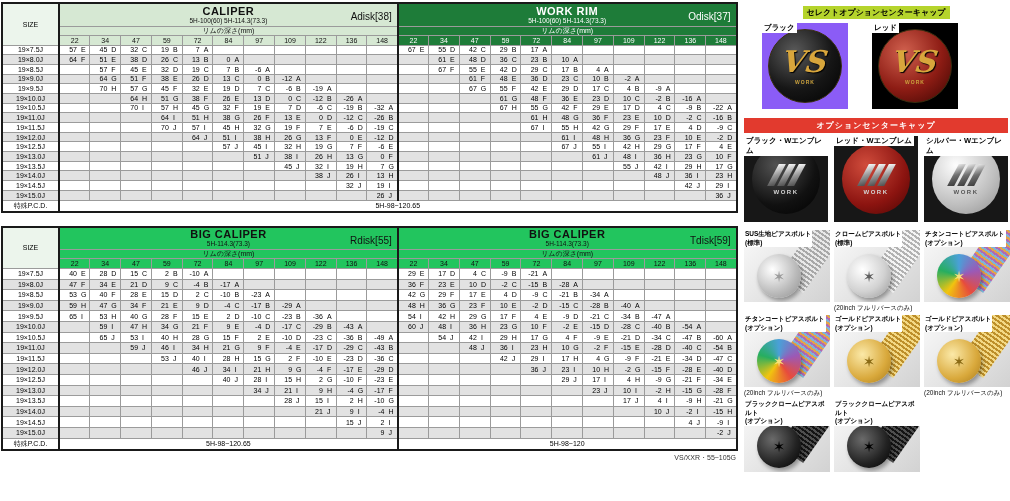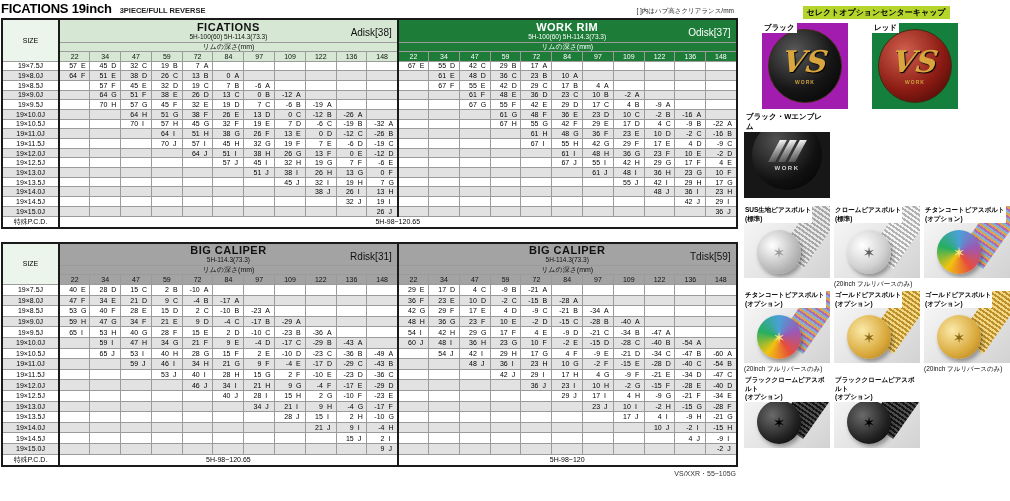--- a/index.html
+++ b/index.html
@@ -12,41 +12,41 @@
 .note{position:absolute;right:3px;bottom:1px;font-size:6.5px;color:#222}
 table.spec{border-collapse:collapse;table-layout:fixed;width:735px;border:2px solid #1a1a1a;margin-top:1px}
 .spec th,.spec td{border:1px solid #9b9b9b;font-weight:normal;overflow:hidden;white-space:nowrap;font-size:7px}
 .sizehead{background:#ecf5ec;font-weight:bold;font-size:9px;text-align:center;border-right:2px solid #1a1a1a !important}
 .ttl{position:relative;height:23px;border-left:2px solid #1a1a1a !important}
 .ttl .tname{font-size:11px;font-weight:bold;line-height:12px;text-align:center;letter-spacing:.5px}
 .ttl .tpcd{font-size:6.5px;text-align:center;line-height:8px}
 .ttl .tdisk{position:absolute;right:5px;top:7px;font-size:10px}
 .light{background:#d6e8d3;color:#111}
 .dark{background:#1e7c39;color:#fff}
-.mid{background:#a3a3a3;color:#111}
+.mid{background:#22c55e;color:#111}
 .rim{height:9px;font-size:6.5px;text-align:center;line-height:8px}
 .col{height:10px;font-size:7px;text-align:center}
 .c0{border-left:2px solid #1a1a1a !important}
 tr.odd{background:#fff}
 tr.even{background:#e2e2e2}
 .g0 tr.odd,.g0 tr.even{height:9.7px}
 .g1 tr.odd,.g1 tr.even{height:10.6px}
 .rl{font-size:7px;text-align:center;border-right:2px solid #1a1a1a !important;font-weight:normal}
 td.dc{padding:0 2px 0 0;text-align:left}
 td.dc .v{display:inline-block;width:17px;text-align:right}
 td.dc .l{display:inline-block;margin-left:4px}
 tr.sp{background:#fff;height:11px}
 .spv{text-align:center;font-size:7px}
 .grp2{margin-top:13px}
 .footer{width:735px;text-align:right;font-size:7px;color:#333;margin-top:2px}
 .sidebar{width:273px;padding:3px 2px 0 7px}
 .limehead{margin:3px auto 4px;width:fit-content;background:#b5d42c;color:#000;font-size:8px;font-weight:bold;padding:1px 4px}
 .caps-row{display:flex;margin-left:18px;gap:24px}
-.cap-tile{position:relative;width:86px;height:86px;background:#a21caf}
-.cap-tile.redbg{background:#15803d}
+.cap-tile{position:relative;width:86px;height:86px;background:#8b5cf6}
+.cap-tile.redbg{background:#000000}
 .cap-label{position:absolute;top:0;left:0;background:#fff;color:#000;font-size:7.5px;font-weight:bold;padding:0 2px;line-height:10px;z-index:2}
 .vs-circle{position:absolute;inset:6px;border-radius:50%;display:flex;flex-direction:column;align-items:center;justify-content:center;border:1px solid #3a2e10}
 .vs-circle.blackc{background:radial-gradient(circle at 35% 30%,#5a5a5a,#161616 55%,#000)}
 .vs-circle.redc{background:radial-gradient(circle at 35% 30%,#d0604e,#8d1c14 55%,#3a0502)}
 .vs-logo{font-family:"DejaVu Serif",serif;font-style:italic;font-weight:bold;font-size:30px;line-height:30px;color:#d8a63c;transform:skewX(-8deg);text-shadow:1px 1px 1px #000}
 .vs-brand{font-size:5px;color:#caa13c;letter-spacing:1px;margin-top:2px;font-weight:bold}
 .redbanner{margin-top:9px;background:#e23a2e;color:#fff;font-size:8px;font-weight:bold;text-align:center;padding:2px 0;letter-spacing:1px}
 .caps3{display:flex;gap:6px;margin-top:3px}
 .wcap-tile{position:relative;width:86px;height:86px;background:#171717}
 .w-circle{position:absolute;inset:8px;border-radius:50%;display:flex;flex-direction:column;align-items:center;justify-content:center}
@@ -79,25 +79,20 @@
 .blackchrome .bolt-head{background:radial-gradient(circle at 35% 35%,#6a6a6a,#222 60%,#000)}
 .blackchrome .bolt-shaft{background:repeating-linear-gradient(0deg,#4f4f4f 0 2px,#141414 2px 4px)}
 .blackchrome .bolt-star{color:#020202}
 .bolt-caption{font-size:6.5px;line-height:9px;height:9px;margin-top:1px;color:#111}
 </style>
 </head>
 <body>
 
 <div class="page">
   <div class="left">
-    <div class="titlebar">
-      <span class="title">FICATIONS 19inch</span>
-      <span class="subtitle">3PIECE/FULL REVERSE</span>
-      <span class="note">[ ]内はハブ高さクリアランス/mm</span>
-    </div>
     <div class="grp g0">
         <table class="spec">
           <colgroup>
             <col style="width:57px">
             <col style="width:30.8px">
             <col style="width:30.8px">
             <col style="width:30.8px">
             <col style="width:30.8px">
             <col style="width:30.8px">
             <col style="width:30.8px">
@@ -115,21 +110,21 @@
             <col style="width:30.8px">
             <col style="width:30.8px">
             <col style="width:30.8px">
             <col style="width:30.8px">
             <col style="width:30.8px">
           </colgroup>
           <tbody>
             <tr>
               <th class="sizehead" rowspan="3">SIZE</th>
               <th class="ttl light" colspan="11">
-                <div class="tname">FICATIONS</div>
+                <div class="tname">CALIPER</div>
                 <div class="tpcd">5H-100(60)  5H-114.3(73.3)</div>
                 <div class="tdisk">Adisk[38]</div>
               </th>
               <th class="ttl dark" colspan="11">
                 <div class="tname">WORK RIM</div>
                 <div class="tpcd">5H-100(60)  5H-114.3(73.3)</div>
                 <div class="tdisk">Odisk[37]</div>
               </th>
             </tr>
             <tr>
@@ -593,21 +588,21 @@
             <col style="width:30.8px">
             <col style="width:30.8px">
             <col style="width:30.8px">
           </colgroup>
           <tbody>
             <tr>
               <th class="sizehead" rowspan="3">SIZE</th>
               <th class="ttl mid" colspan="11">
                 <div class="tname">BIG CALIPER</div>
                 <div class="tpcd">5H-114.3(73.3)</div>
-                <div class="tdisk">Rdisk[31]</div>
+                <div class="tdisk">Rdisk[55]</div>
               </th>
               <th class="ttl mid" colspan="11">
                 <div class="tname">BIG CALIPER</div>
                 <div class="tpcd">5H-114.3(73.3)</div>
                 <div class="tdisk">Tdisk[59]</div>
               </th>
             </tr>
             <tr>
               <th class="rim mid c0" colspan="11">リムの深さ(mm)</th>
               <th class="rim mid c0" colspan="11">リムの深さ(mm)</th>
@@ -1058,24 +1053,47 @@
         </div>
       </div>
       <div class="cap-tile redbg">
         <div class="cap-label">レッド</div>
         <div class="vs-circle redc">
           <span class="vs-logo">VS</span>
           <span class="vs-brand">WORK</span>
         </div>
       </div>
     </div>
+    <div class="redbanner">オプションセンターキャップ</div>
     <div class="caps3">
       <div class="wcap-tile">
         <div class="cap-label">ブラック・Wエンブレム</div>
         <div class="w-circle blackc">
+          <div class="wbars">
+              <div class="wbar"></div>
+              <div class="wbar"></div>
+              <div class="wbar"></div>
+            </div>
+          <span class="wbrand">WORK</span>
+        </div>
+      </div>
+      <div class="wcap-tile">
+        <div class="cap-label">レッド・Wエンブレム</div>
+        <div class="w-circle redc">
+          <div class="wbars">
+              <div class="wbar"></div>
+              <div class="wbar"></div>
+              <div class="wbar"></div>
+            </div>
+          <span class="wbrand">WORK</span>
+        </div>
+      </div>
+      <div class="wcap-tile">
+        <div class="cap-label">シルバー・Wエンブレム</div>
+        <div class="w-circle silverc">
           <div class="wbars">
               <div class="wbar"></div>
               <div class="wbar"></div>
               <div class="wbar"></div>
             </div>
           <span class="wbrand">WORK</span>
         </div>
       </div>
     </div>
     <div class="bolt-grid" id="bolt-grid">

